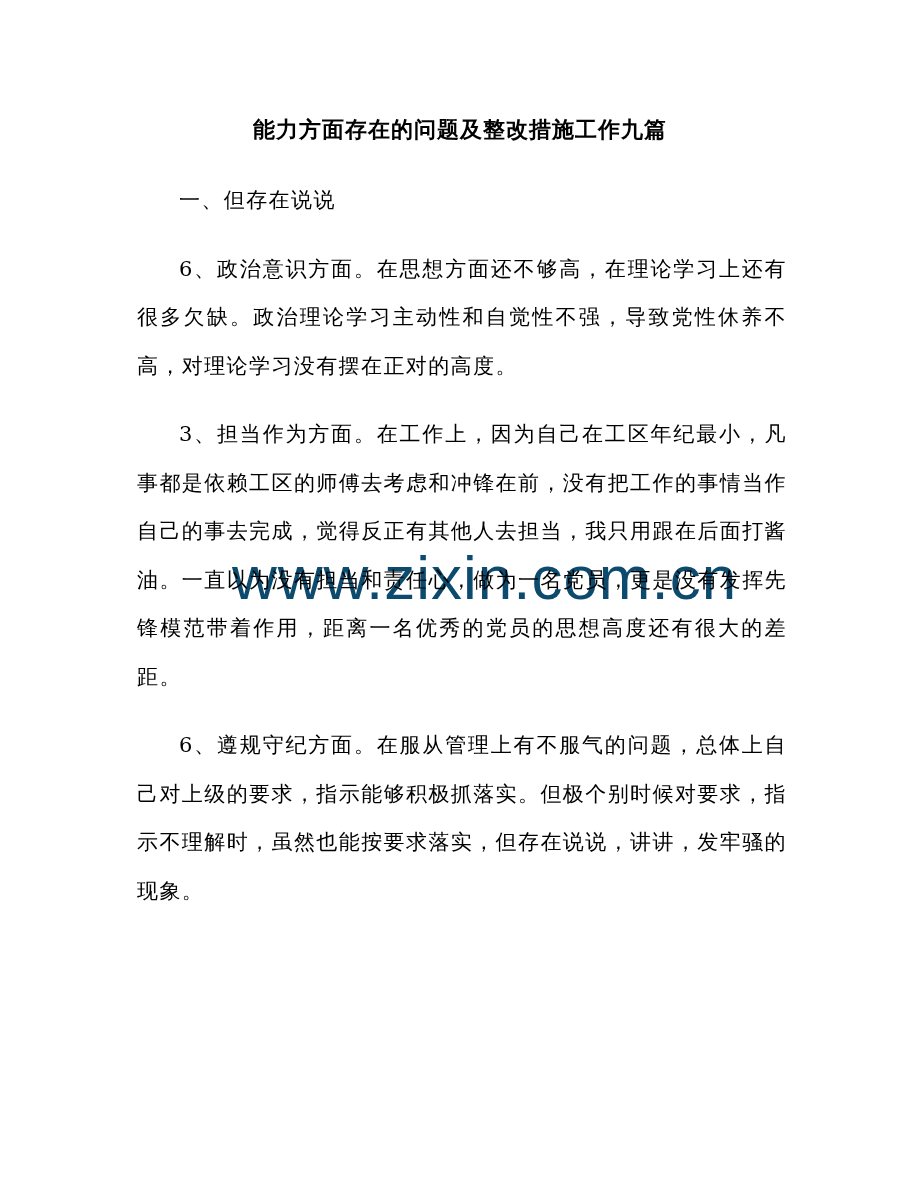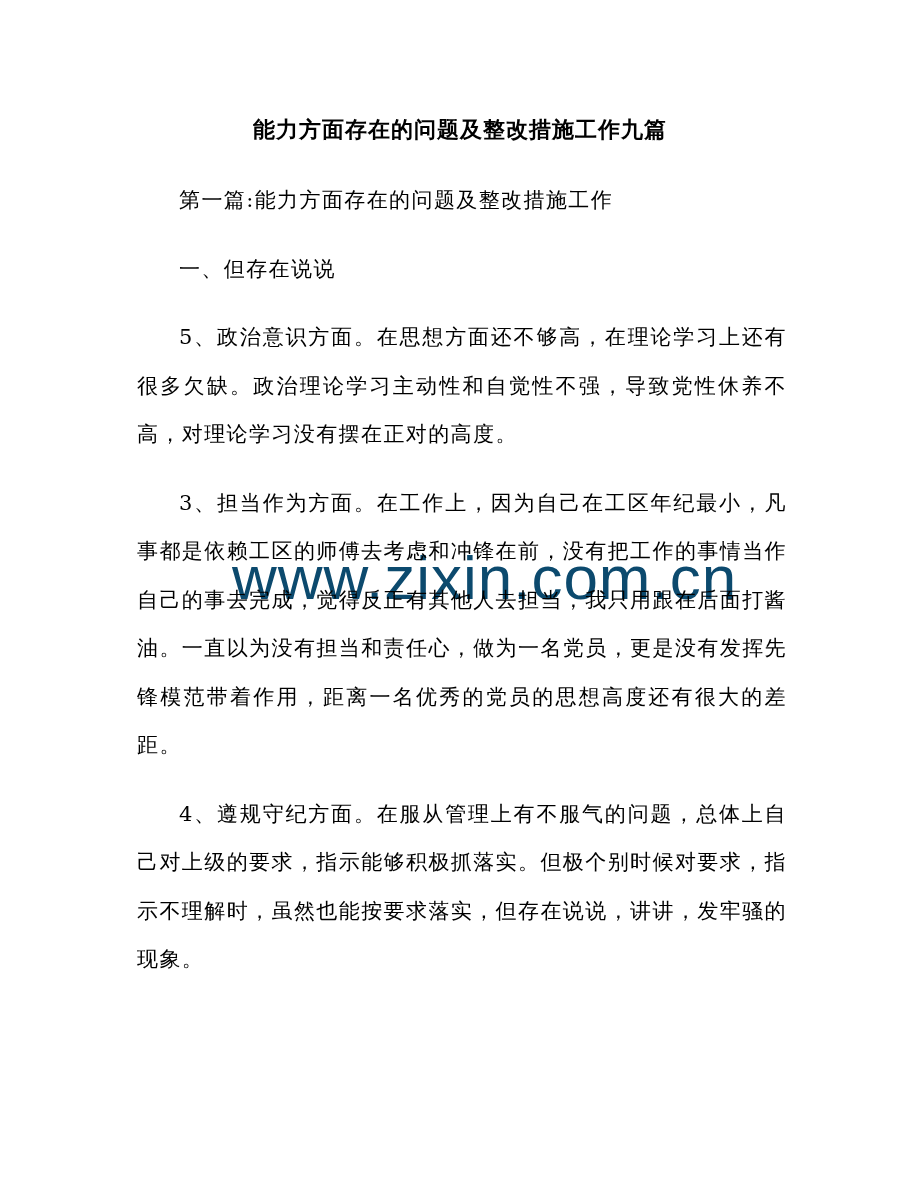--- a/index.html
+++ b/index.html
@@ -70,20 +70,19 @@
 </head>
 <body>
 
 <div class="page">
 
   <div class="watermark">www.zixin.com.cn</div>
 
   <div class="title">能力方面存在的问题及整改措施工作九篇</div>
 
   <div class="body">
-    <p class="para">第一篇:能力方面存在的问题及整改措施工作</p>
     <p class="para">一、但存在说说</p>
-    <p class="para">5、政治意识方面。在思想方面还不够高，在理论学习上还有很多欠缺。政治理论学习主动性和自觉性不强，导致党性休养不高，对理论学习没有摆在正对的高度。</p>
+    <p class="para">6、政治意识方面。在思想方面还不够高，在理论学习上还有很多欠缺。政治理论学习主动性和自觉性不强，导致党性休养不高，对理论学习没有摆在正对的高度。</p>
     <p class="para">3、担当作为方面。在工作上，因为自己在工区年纪最小，凡事都是依赖工区的师傅去考虑和冲锋在前，没有把工作的事情当作自己的事去完成，觉得反正有其他人去担当，我只用跟在后面打酱油。一直以为没有担当和责任心，做为一名党员，更是没有发挥先锋模范带着作用，距离一名优秀的党员的思想高度还有很大的差距。</p>
-    <p class="para">4、遵规守纪方面。在服从管理上有不服气的问题，总体上自己对上级的要求，指示能够积极抓落实。但极个别时候对要求，指示不理解时，虽然也能按要求落实，但存在说说，讲讲，发牢骚的现象。</p>
+    <p class="para">6、遵规守纪方面。在服从管理上有不服气的问题，总体上自己对上级的要求，指示能够积极抓落实。但极个别时候对要求，指示不理解时，虽然也能按要求落实，但存在说说，讲讲，发牢骚的现象。</p>
   </div>
 
 </div>
 
 </body></html>

